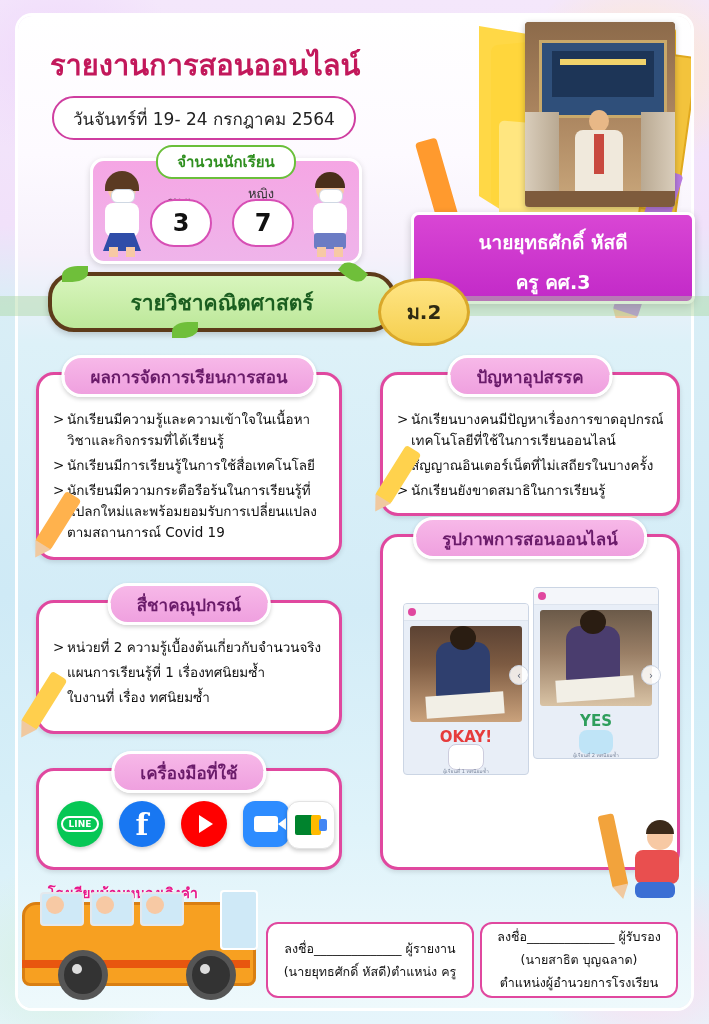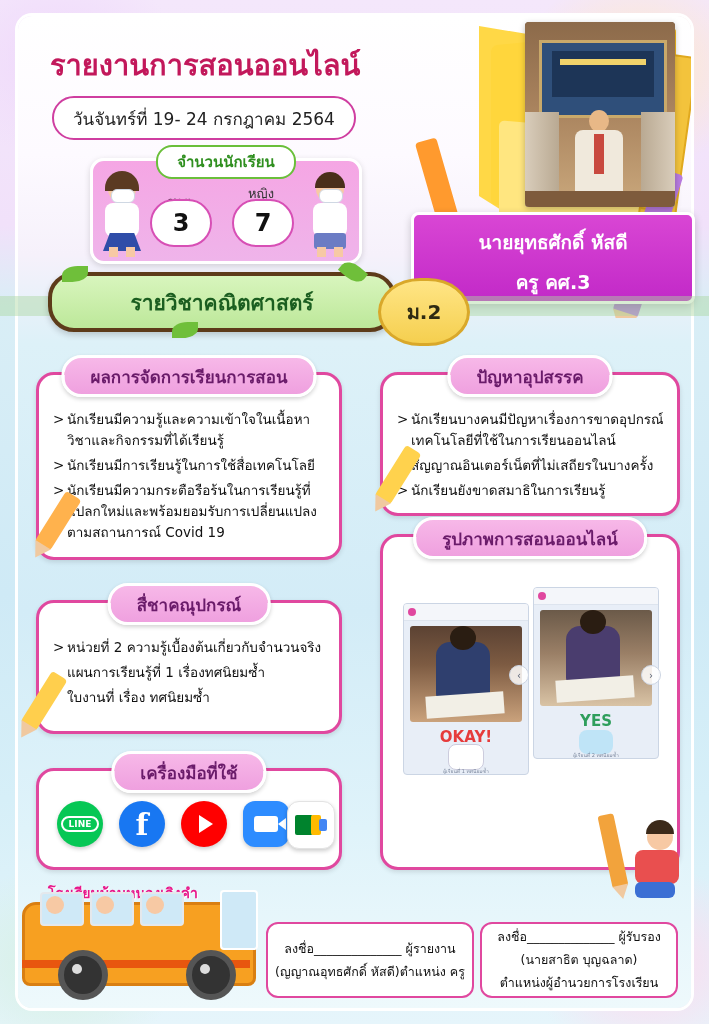--- a/index.html
+++ b/index.html
@@ -462,20 +462,20 @@
       </div>
     <div class="busface" style="left:128px;">
         <div class="h"></div>
       </div>
     <div class="bus-wheel" style="left:40px;"></div>
     <div class="bus-wheel" style="left:168px;"></div>
   </div>
 
   <div class="sign-box" style="left:266px;width:204px;">
     <div>ลงชื่อ______________ ผู้รายงาน</div>
-    <div>(ญญาณอุทธศักดิ์  หัสดี)ตำแหน่ง ครู</div>
+    <div>(นายยุทธศักดิ์  หัสดี)ตำแหน่ง ครู</div>
   </div>
   <div class="sign-box" style="left:480px;width:194px;">
     <div>ลงชื่อ______________ ผู้รับรอง</div>
     <div>(นายสาธิต  บุญฉลาด)</div>
     <div>ตำแหน่งผู้อำนวยการโรงเรียน</div>
   </div>
 </div>
 
 </body></html>

